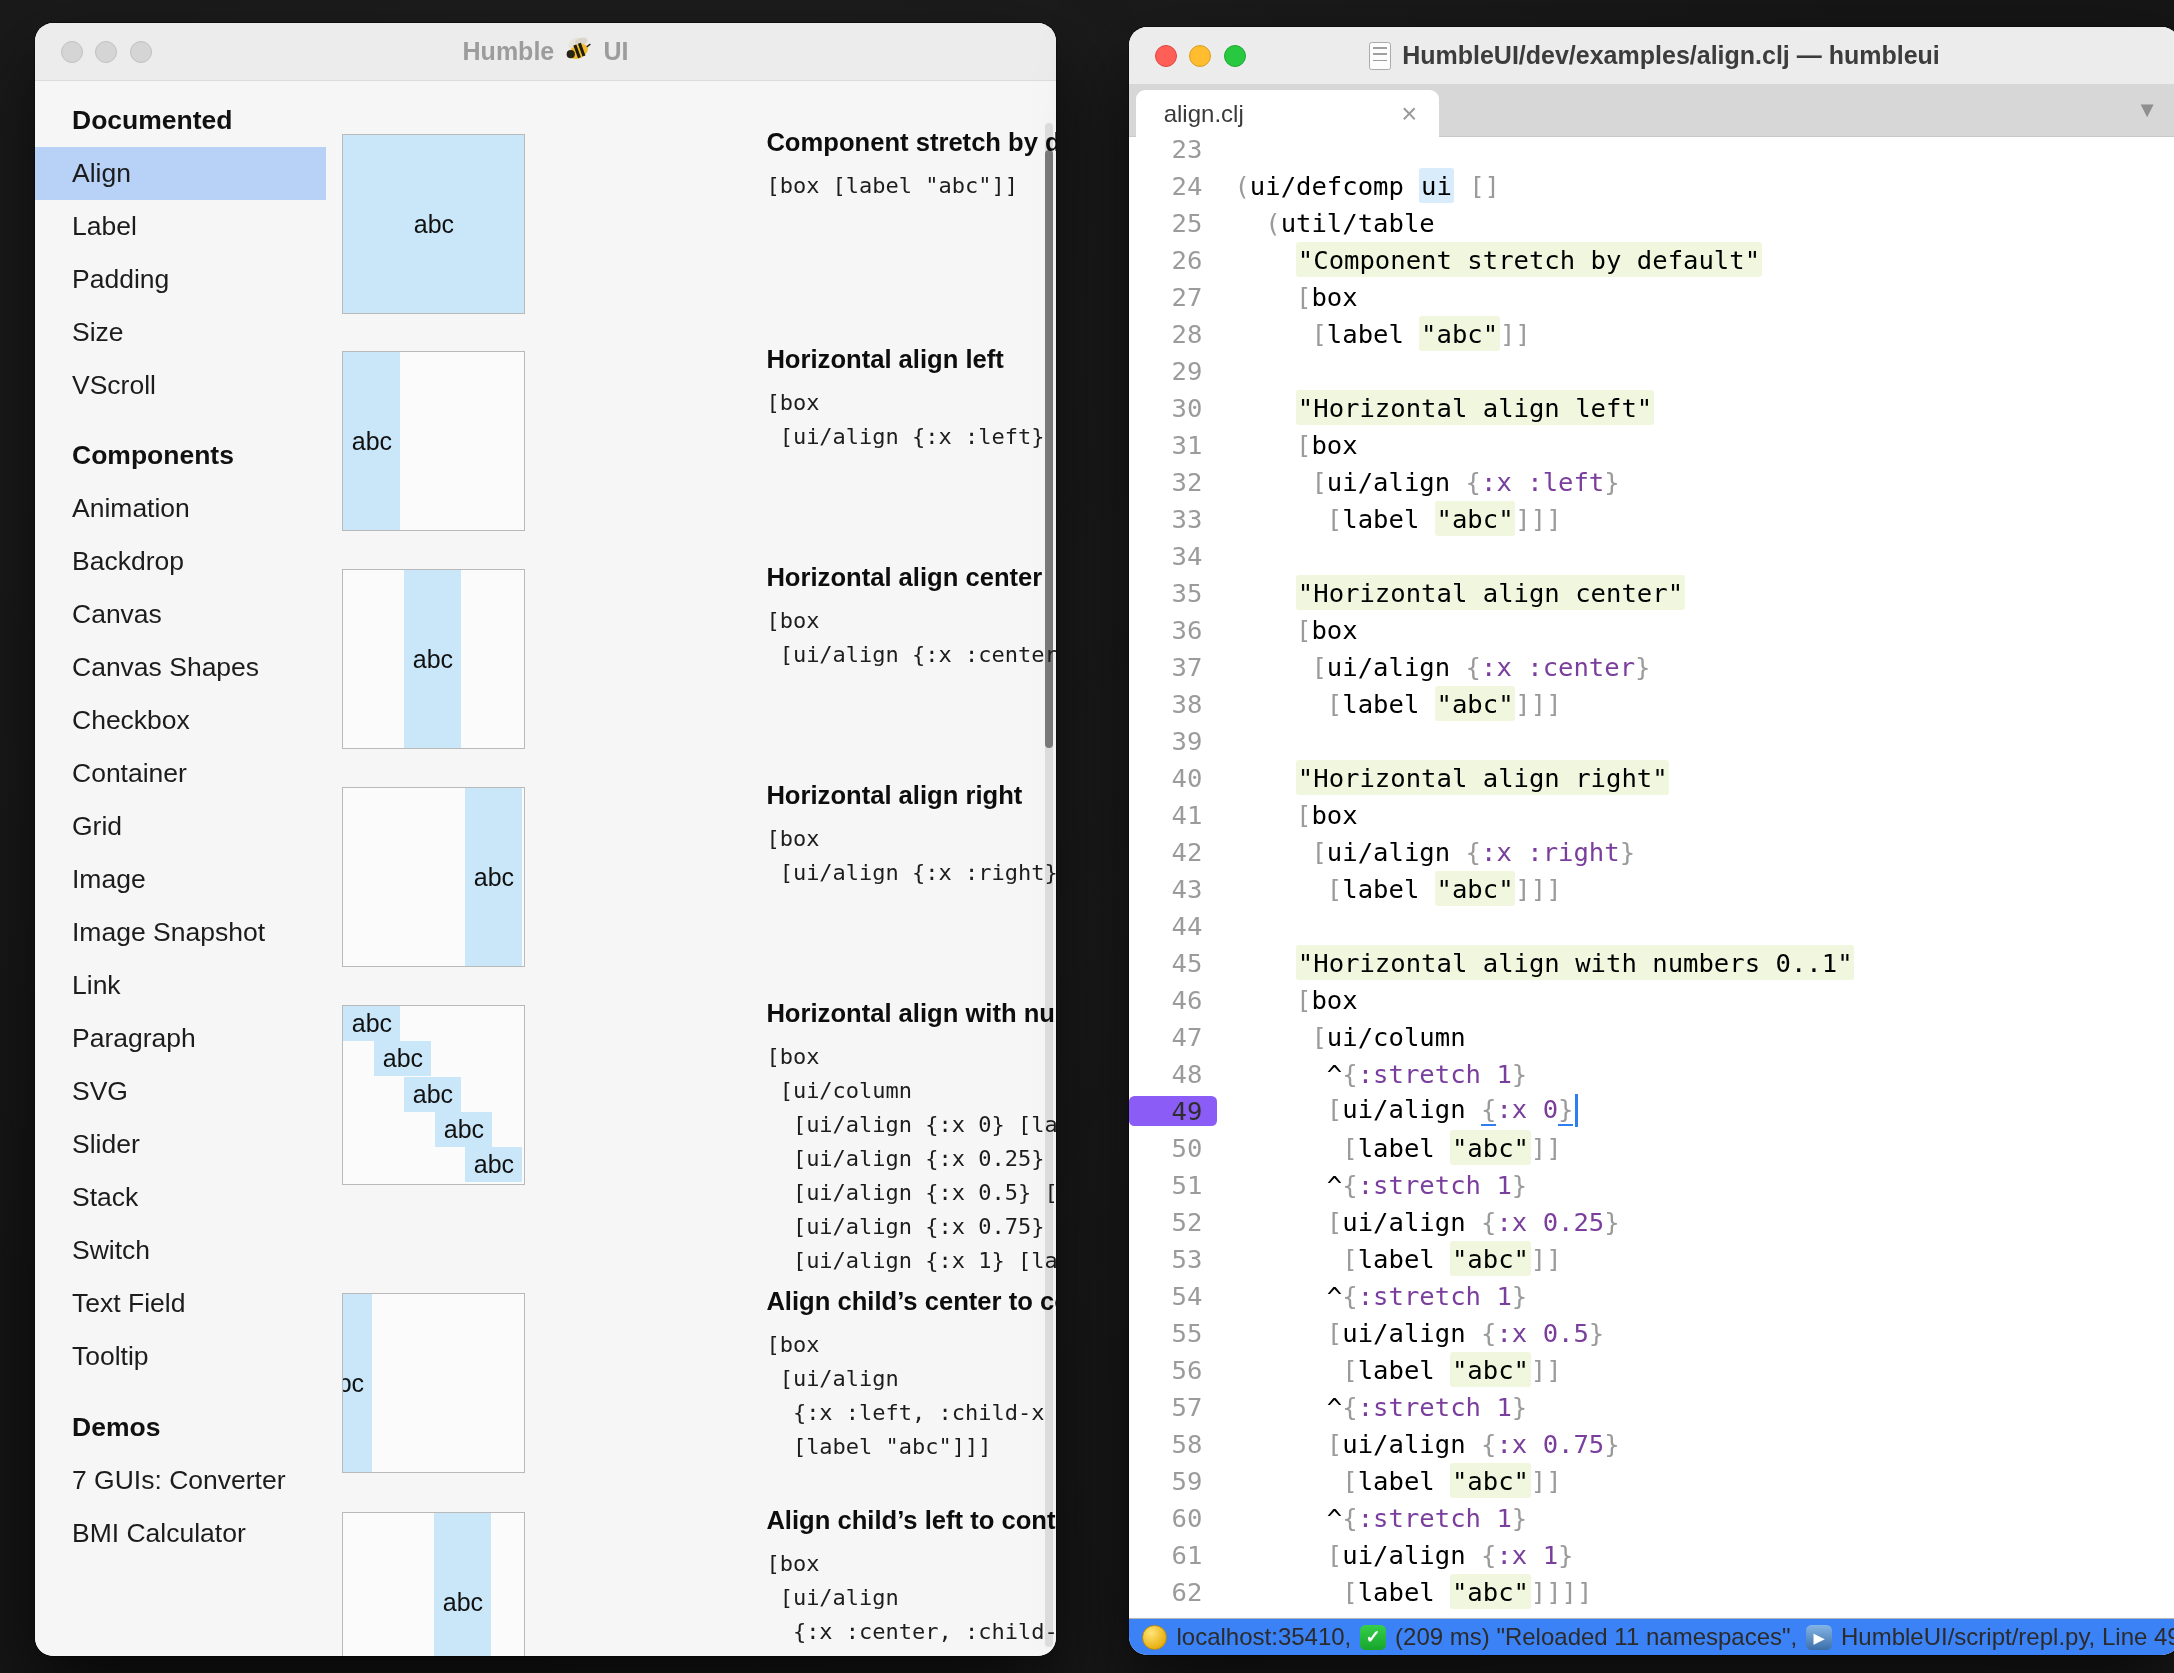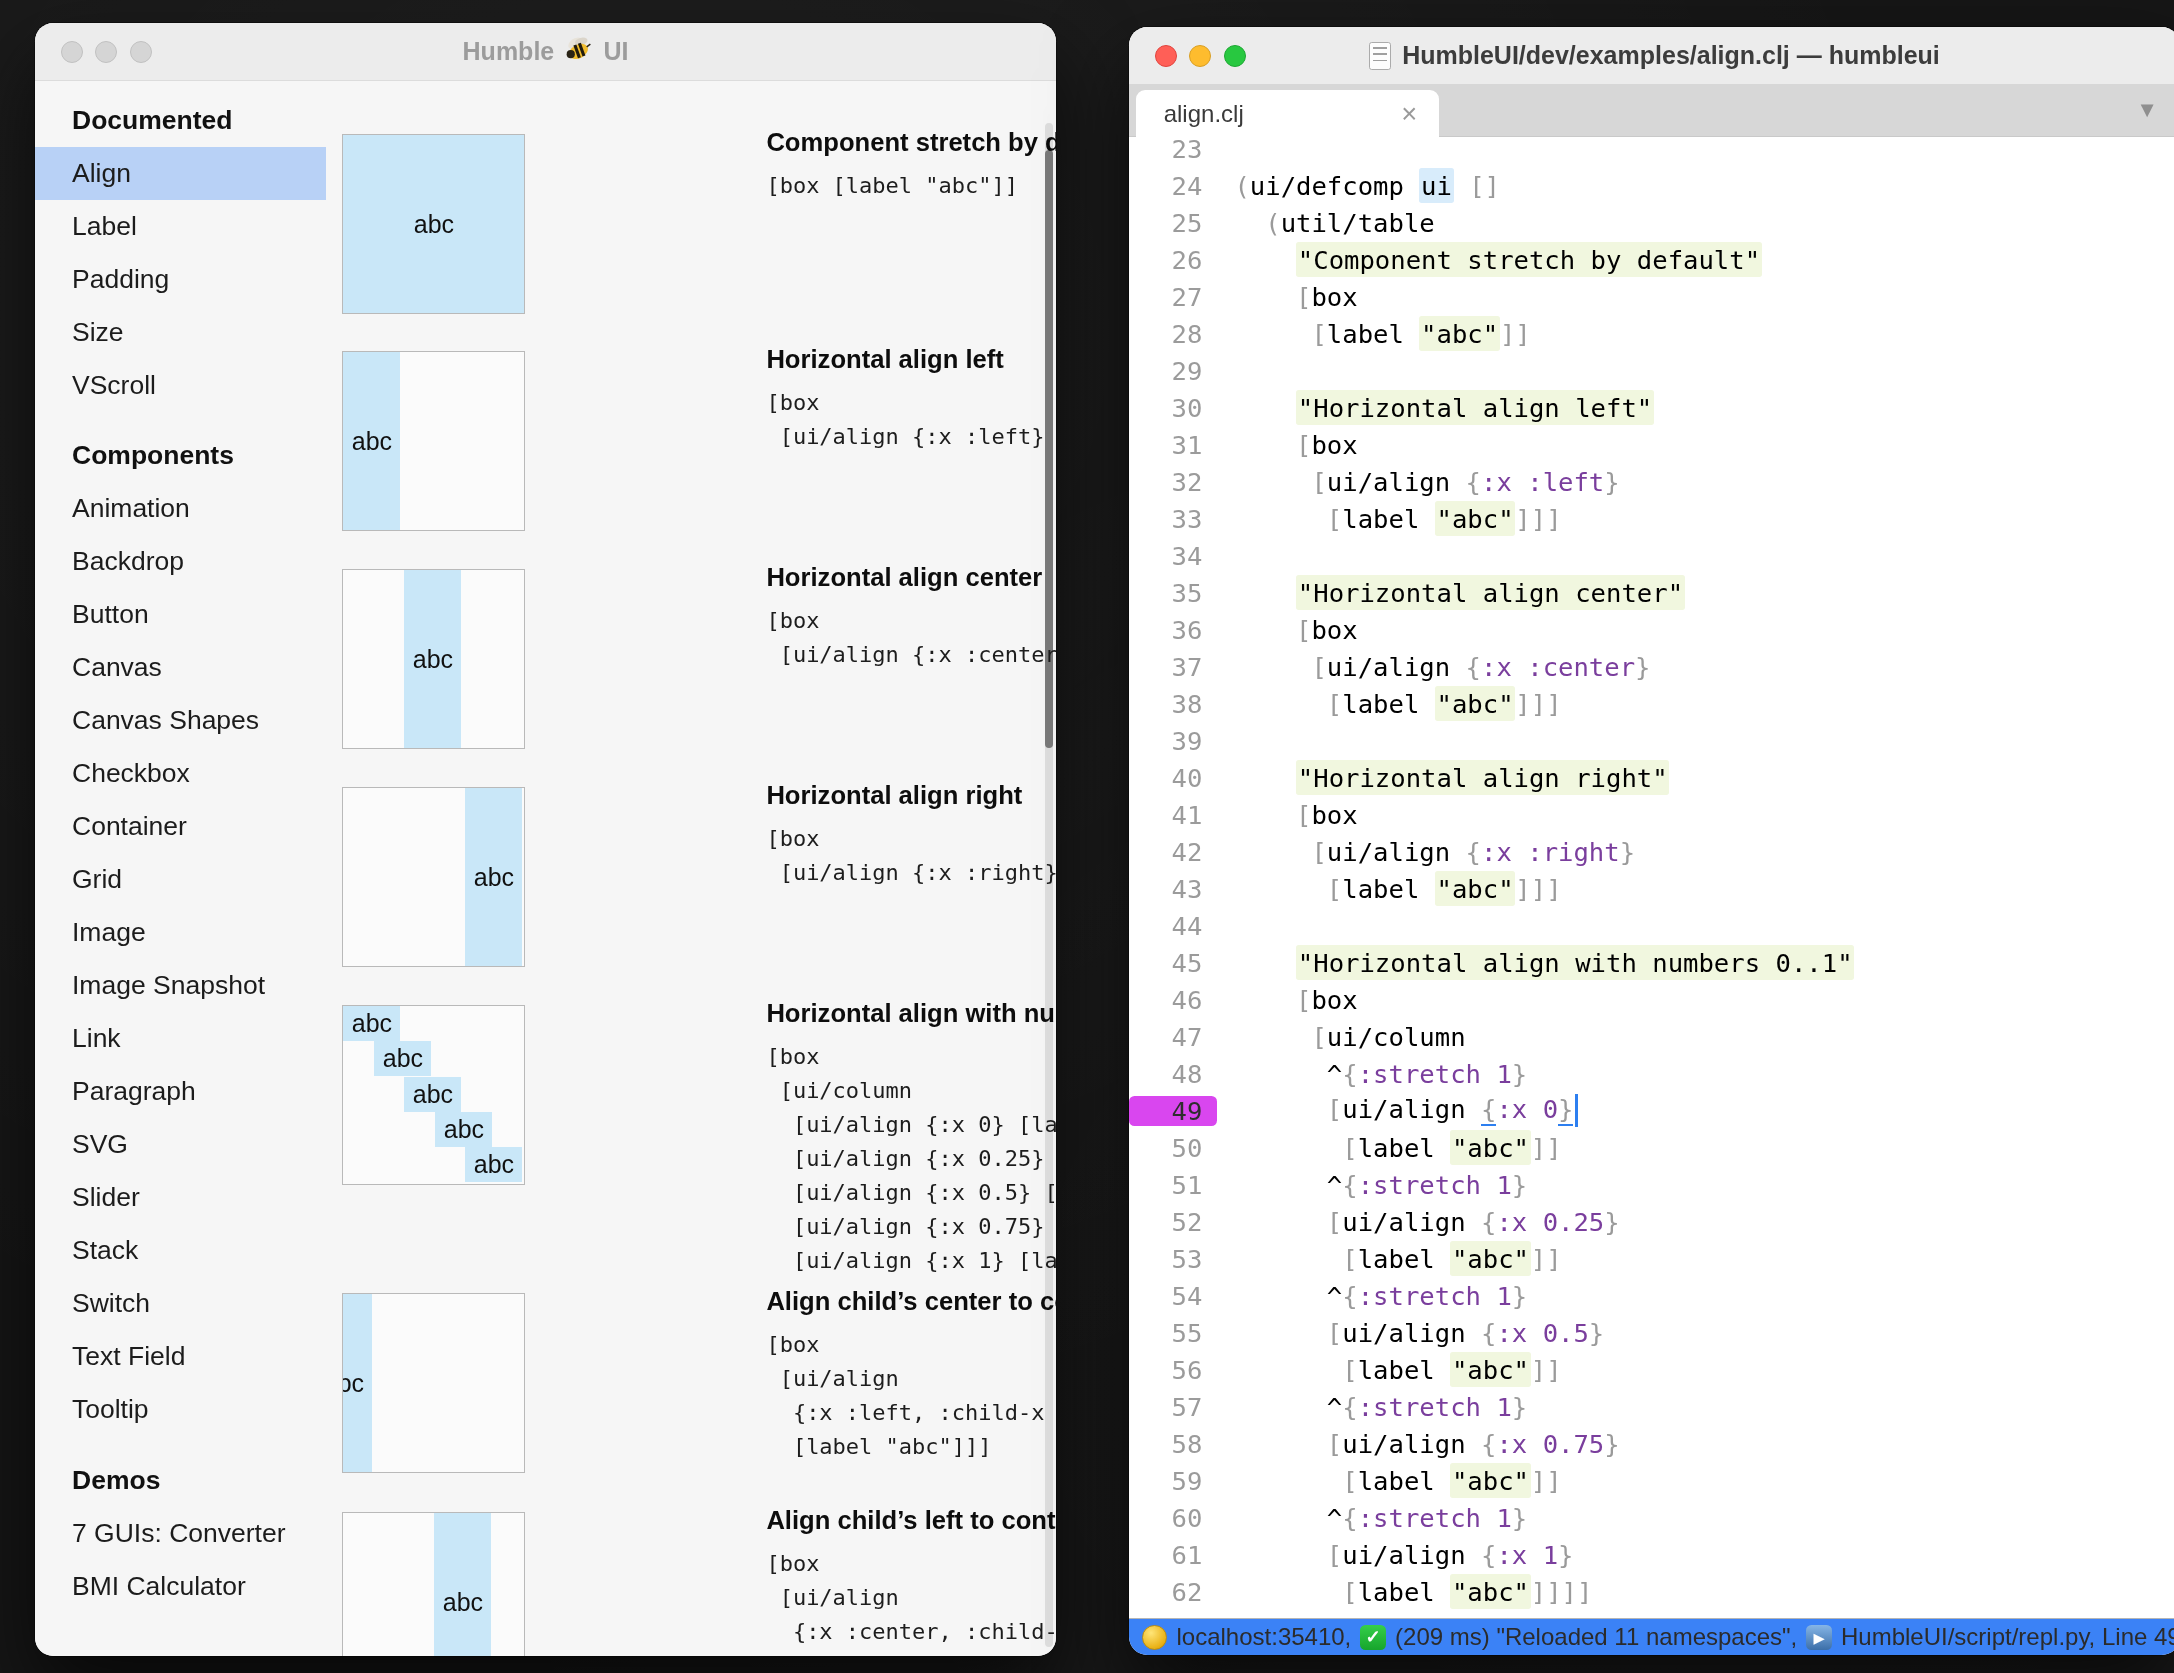--- a/index.html
+++ b/index.html
@@ -106,21 +106,21 @@
   #editor {
     position:absolute; left:0; top:110px; right:0; bottom:37px;
     background:#fff; overflow:hidden; font-family:"DejaVu Sans Mono", monospace; font-size:25.6px;
   }
   #editor-inner { margin-top:-7.3px; }
   .line { height:37px; display:flex; align-items:center; }
   .num {
     width:88px; flex:0 0 auto; text-align:right; padding-right:14.6px;
     color:#9b9b9b; font-size:25.6px; border-radius:5.5px;
   }
-  .num.active { background:#d946ef; color:#2e2e2e; }
+  .num.active { background:#8b5cf6; color:#2e2e2e; }
   .code { white-space:pre; margin-left:17.4px; }
   .t-w { color:#000; }
   .t-s { color:#000; }
   .t-p { color:#9a9a9a; }
   .t-k { color:var(--keyword); }
   .t-str { color:#000; background:var(--string-bg); border-radius:2.7px; padding:2.7px 1.8px; }
   .t-def { color:#000; background:var(--def-bg); border-radius:2.7px; padding:2.7px 1.8px; }
   .t-mm { color:#9a9a9a; border-bottom:2.7px solid var(--accent); }
   .caret { display:inline-block; width:2.7px; height:33px; background:var(--accent); vertical-align:middle; margin-left:1.8px; }
 
@@ -165,21 +165,20 @@
   <div id="sidebar">
       <div class="sb-row sb-header">Documented</div>
       <div class="sb-row selected">Align</div>
       <div class="sb-row">Label</div>
       <div class="sb-row">Padding</div>
       <div class="sb-row">Size</div>
       <div class="sb-row">VScroll</div>
       <div class="sb-row sb-header sb-gap">Components</div>
       <div class="sb-row">Animation</div>
       <div class="sb-row">Backdrop</div>
-      <div class="sb-row">Button</div>
       <div class="sb-row">Canvas</div>
       <div class="sb-row">Canvas Shapes</div>
       <div class="sb-row">Checkbox</div>
       <div class="sb-row">Container</div>
       <div class="sb-row">Grid</div>
       <div class="sb-row">Image</div>
       <div class="sb-row">Image Snapshot</div>
       <div class="sb-row">Link</div>
       <div class="sb-row">Paragraph</div>
       <div class="sb-row">SVG</div>

